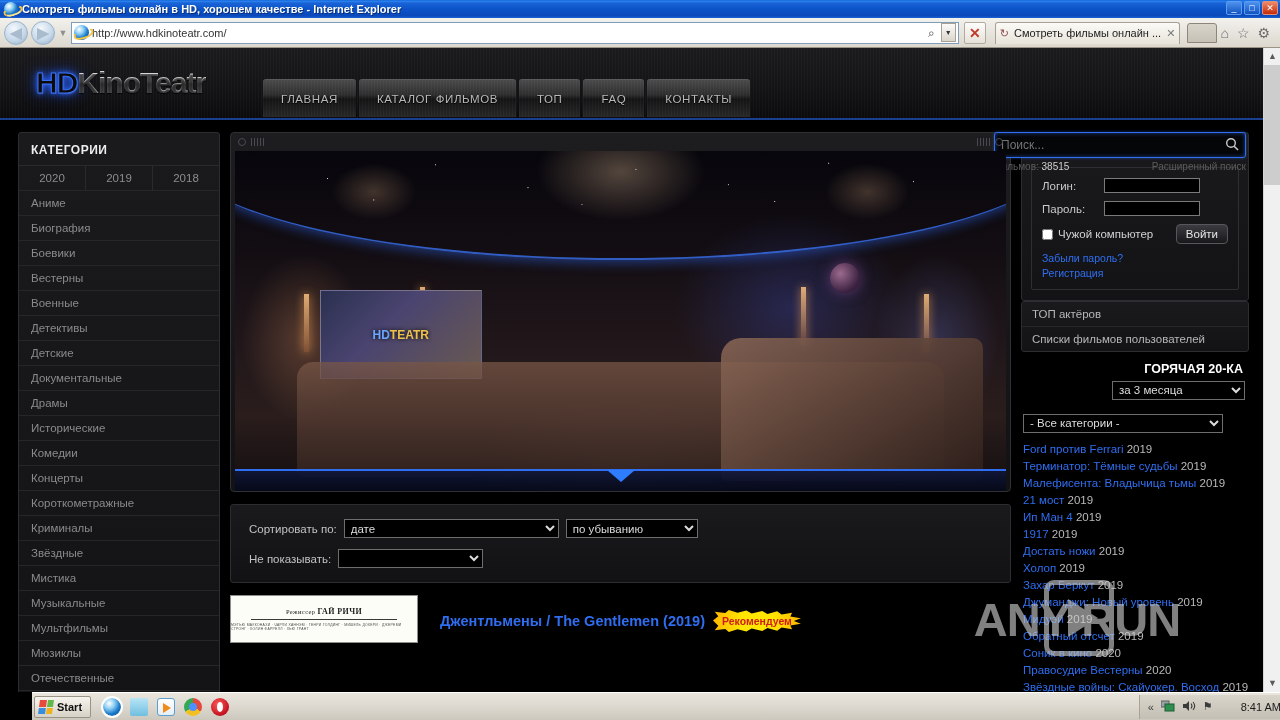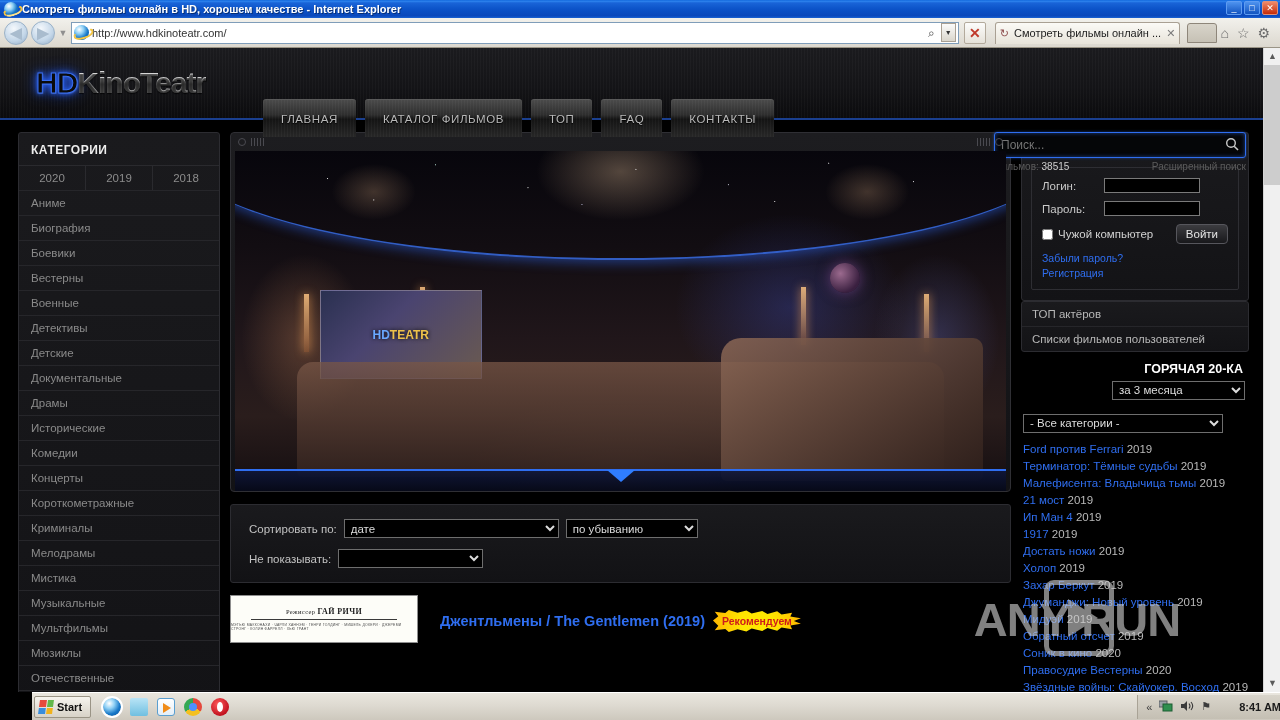--- a/index.html
+++ b/index.html
@@ -121,21 +121,21 @@
   .logo .hd {
     color:#0b0b0b;
     text-shadow: 0 0 4px #2a64ff, 0 0 9px #2a64ff, 0 0 16px #1b49d6, 1px 1px 0 #444;
     -webkit-text-stroke: 1px #3a6ff0;
   }
   .logo .kt {
     background: linear-gradient(to bottom, #ffffff 0%, #cfcfcf 45%, #8d8d8d 55%, #e8e8e8 100%);
     -webkit-background-clip: text; background-clip: text; color: transparent;
     text-shadow: 0 1px 1px rgba(0,0,0,.7);
   }
-  .mainnav { position:absolute; left:263px; top:69px; transform:translateY(-100%); display:flex; gap:9px;margin-top:20px; }
+  .mainnav { position:absolute; left:263px; top:69px; transform:translateY(-100%); display:flex; gap:3px; }
   .mainnav a {
     display:block; height:38px; line-height:38px; padding:0 18px;
     color:#b9b9b9; font-size:11.5px; letter-spacing:.6px; text-decoration:none;
     background:
       repeating-linear-gradient(to right, rgba(255,255,255,.03) 0 1px, transparent 1px 3px),
       linear-gradient(to bottom,#4a4a4a 0%,#2e2e2e 40%,#141414 52%,#272727 100%);
     border-radius: 3px 3px 0 0;
     border-top:1px solid #5a5a5a;
     text-shadow: 0 1px 1px #000;
   }
@@ -363,21 +363,21 @@
   .qico.chrome::after{content:"";position:absolute;inset:5px;border-radius:50%;background:#4d90fe;}
   .qico.opera { border-radius:50%; background: radial-gradient(circle at 40% 35%, #ff5b5b, #c1121f 70%); position:relative; }
   .qico.opera::after{content:"";position:absolute;inset:4px 6px;border-radius:50%;background:#fff;}
   .tray {
     margin-left:auto; display:flex; align-items:center; gap:7px; height:24px; padding:0 8px;
     background: linear-gradient(to bottom,#d9d5cb,#c4bfb3);
     border-left:1px solid #a9a396; font-size:11px; color:#1b1b1b;
   }
   .tray .ti { font-size:11px; color:#3b3b3b; }
   .tray .ti.net { color:#2a6b2a; }
-  .tray .clock { font-weight:bold;padding-left:21px; }
+  .tray .clock { font-weight:normal;padding-left:21px; }
   .tray .desk { width:14px; height:11px; background:linear-gradient(to bottom,#6aa3d8,#2f6fae); border:1px solid #24506f; }
 </style>
 </head>
 <body>
 
 <div id="ie-window">
 
   <div class="titlebar">
     <div class="ie-logo"></div>
     <div class="title">Смотреть фильмы онлайн в HD, хорошем качестве - Internet Explorer</div>
@@ -503,21 +503,21 @@
                 <li>
                   <a href="#">Концерты</a>
                 </li>
                 <li>
                   <a href="#">Короткометражные</a>
                 </li>
                 <li>
                   <a href="#">Криминалы</a>
                 </li>
                 <li>
-                  <a href="#">Мелодрамы</a>
+                  <a href="#">Звёздные</a>
                 </li>
                 <li>
                   <a href="#">Мистика</a>
                 </li>
                 <li>
                   <a href="#">Музыкальные</a>
                 </li>
                 <li>
                   <a href="#">Мультфильмы</a>
                 </li>

